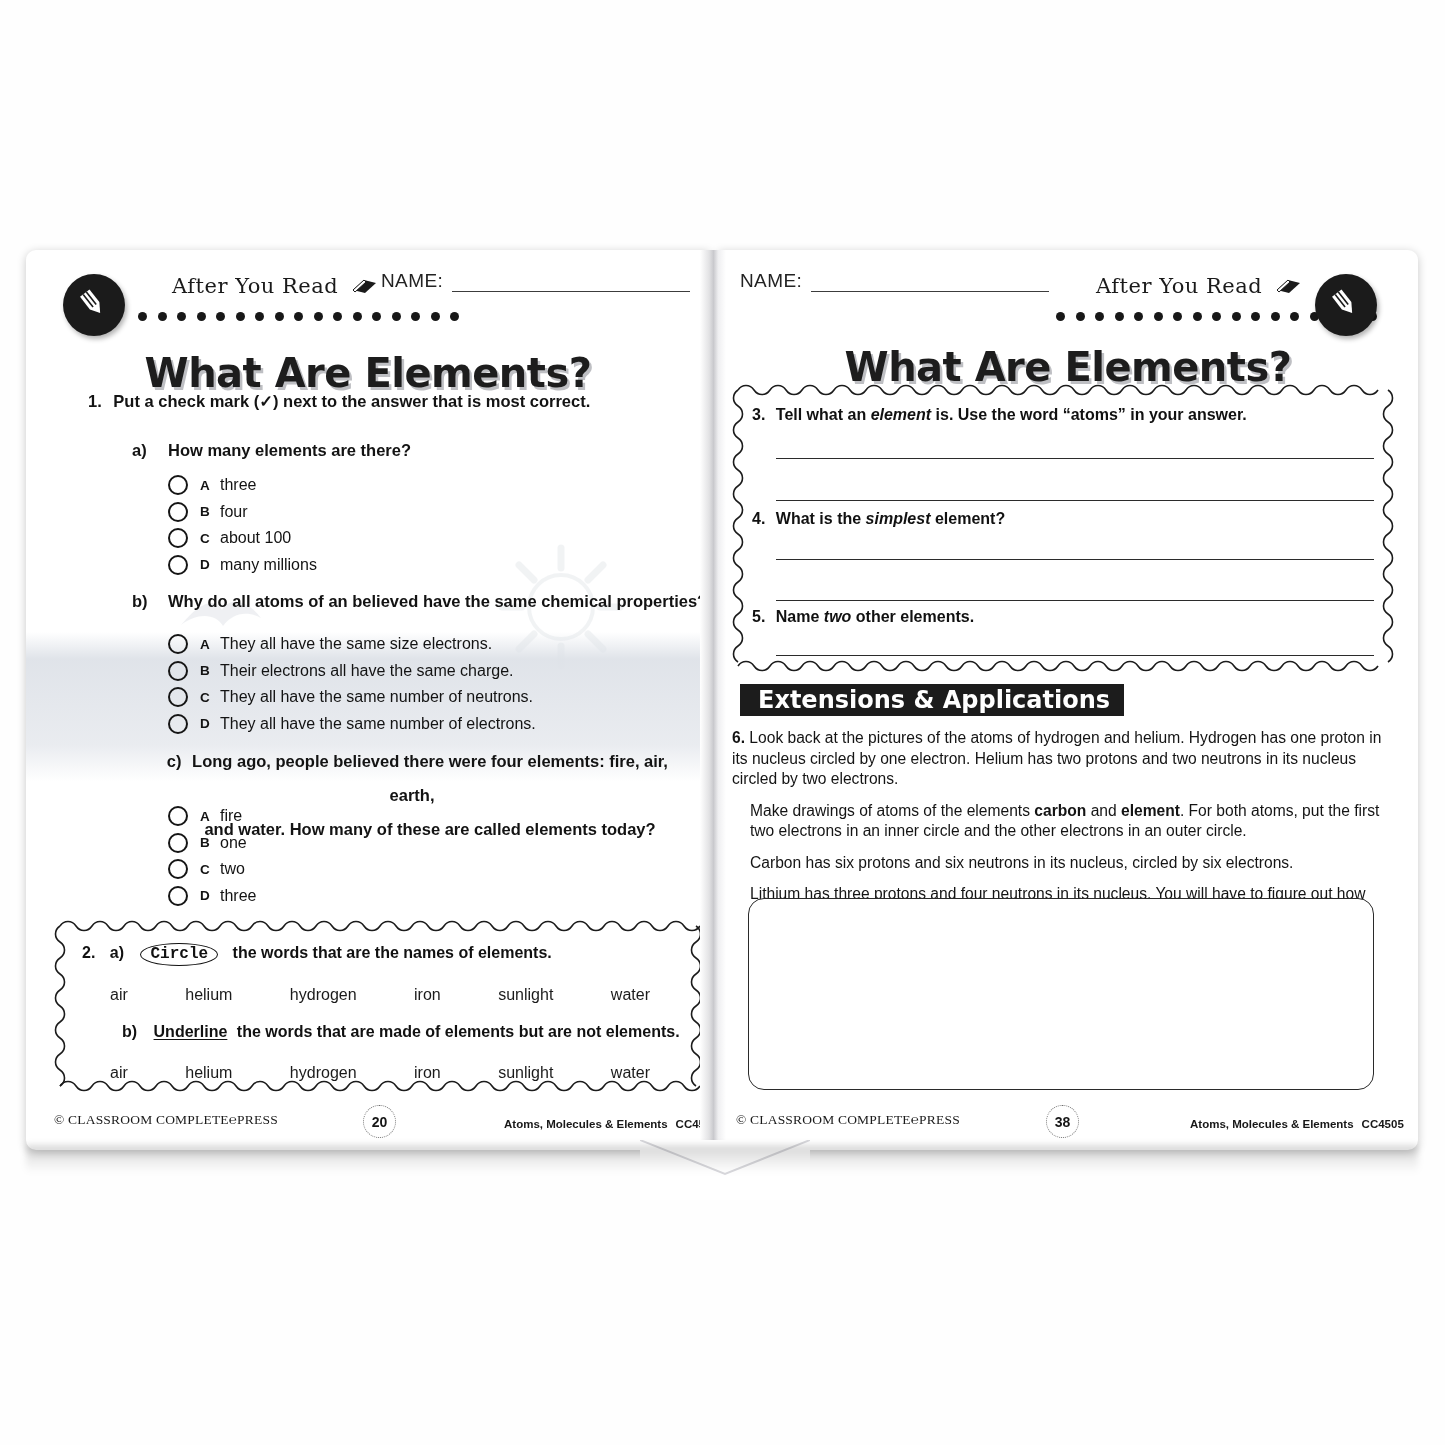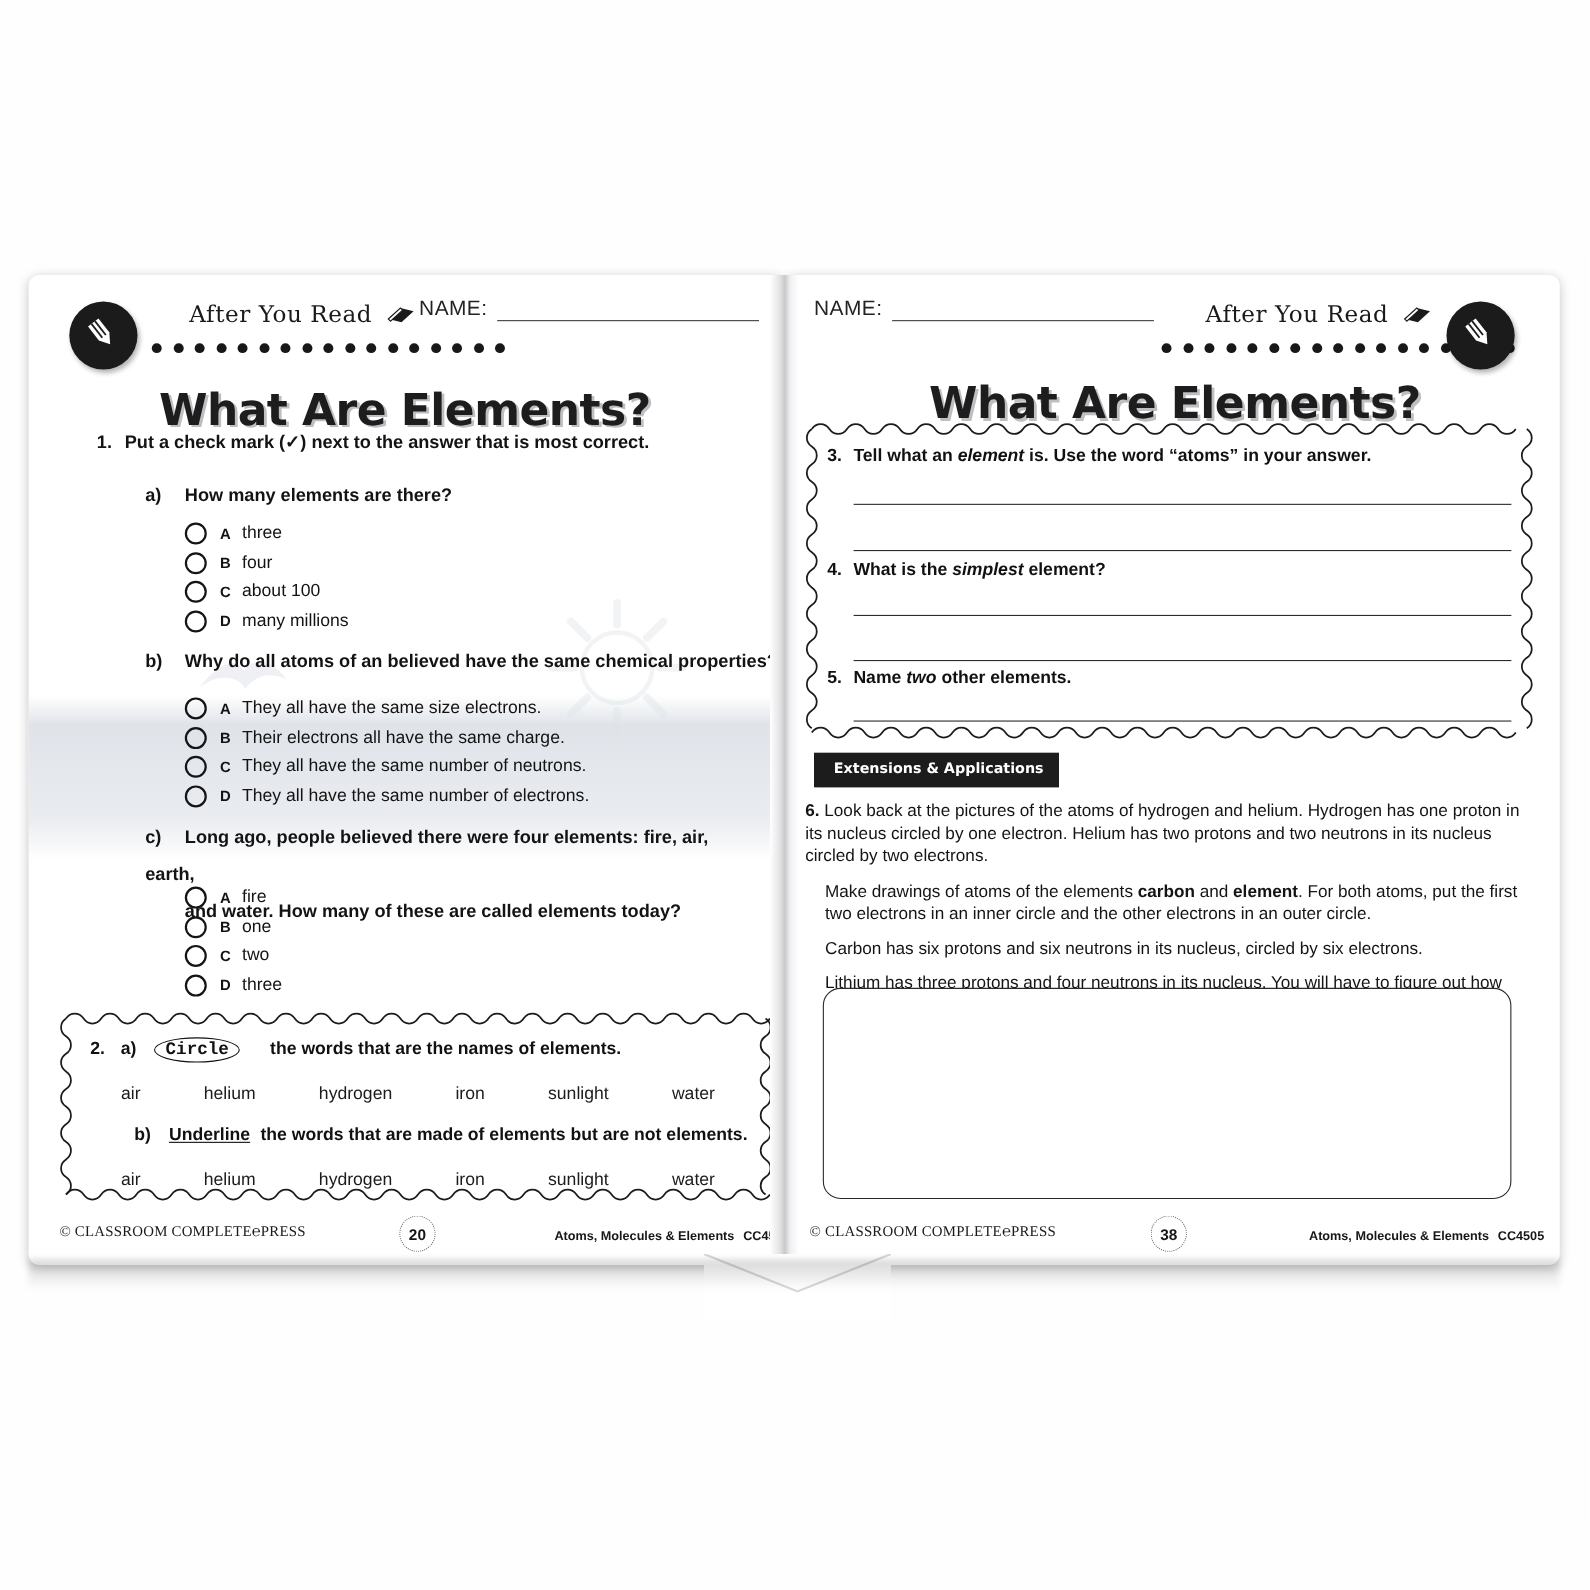--- a/index.html
+++ b/index.html
@@ -111,21 +111,21 @@
   }
   .undl{text-decoration:underline;font-weight:bold;text-underline-offset:2px;}
 
   
   .aline{position:absolute;border-bottom:1.7px solid #2b2b2b;}
 
   
   .extban{
     position:absolute;height:32px;background:#1c1c1c;
     color:#fff;font-family:"DejaVu Sans",sans-serif;font-weight:bold;
-    font-size:13px;line-height:32px;padding:0 14px 0 18px;
+    font-size:24px;line-height:32px;padding:0 14px 0 18px;
     box-shadow:2px 3px 4px rgba(0,0,0,.3);
     clip-path:polygon(0 0,100% 0,100% 100%,10px 100%,0 100%);
   }
   .extban::before{
     content:"";position:absolute;left:-13px;top:0;width:0;height:0;
     border-top:0 solid transparent;border-bottom:32px solid transparent;
     border-right:13px solid #1c1c1c;
   }
 
   .q6{position:absolute;font-size:15.6px;color:#141414;line-height:20.5px;}
@@ -285,21 +285,21 @@
             <span class="olet">C</span>
             <span class="otxt">They all have the same number of neutrons.</span>
           </div>
         <div class="optrow">
             <span class="bub"></span>
             <span class="olet">D</span>
             <span class="otxt">They all have the same number of electrons.</span>
           </div>
       </div>
 
-      <div class="sub" style="left:106px;top:494px;width:560px;line-height:34px;">
+      <div class="sub" style="left:106px;top:494px;width:560px;line-height:34px;text-align:center;">
         <span class="lt">c)</span><span>Long ago, people believed there were four elements: fire, air, earth,</span><br>
         <span style="margin-left:36px;display:inline-block;">and water. How many of these are called elements today?</span>
       </div>
       <div class="opt" style="left:142px;top:553px;">
         <div class="optrow">
             <span class="bub"></span>
             <span class="olet">A</span>
             <span class="otxt">fire</span>
           </div>
         <div class="optrow">
@@ -347,21 +347,21 @@
             c4 -6 12 -6 16 0 c4 6 12 6 16 0 c4 -6 12 -6 16 0 c4 6 12 6 16 0 c4 -6 12 -6 16 0 c4 6 12 6 16 0
             c4 -6 12 -6 16 0 c4 6 12 6 16 0 c4 -6 12 -6 16 0 c4 6 12 6 16 0 c4 -6 12 -6 16 0 c4 6 12 6 16 0
             c4 -6 12 -6 16 0 c4 6 12 6 16 0 c4 -6 12 -6 16 0 c4 6 12 6 16 0
             " fill="none" stroke="#1c1c1c" stroke-width="1.6"></path>
         </svg>
 
         <div class="row" style="left:28px;top:25px;font-size:16px;font-weight:bold;color:#111;">
           <span>2.</span>
           <span style="margin-left:10px;">a)</span>
           <span class="circled" style="margin-left:12px;font-family:Liberation Mono, monospace;">Circle</span>
-          <span style="margin-left:23px;">the words that are the names of elements.</span>
+          <span style="margin-left:10px;">the words that are the names of elements.</span>
         </div>
 
         <div class="wordrow" style="left:56px;top:68px;width:540px;justify-content:space-between;">
           <span>air</span>
           <span>helium</span>
           <span>hydrogen</span>
           <span>iron</span>
           <span>sunlight</span>
           <span>water</span>
         </div>

